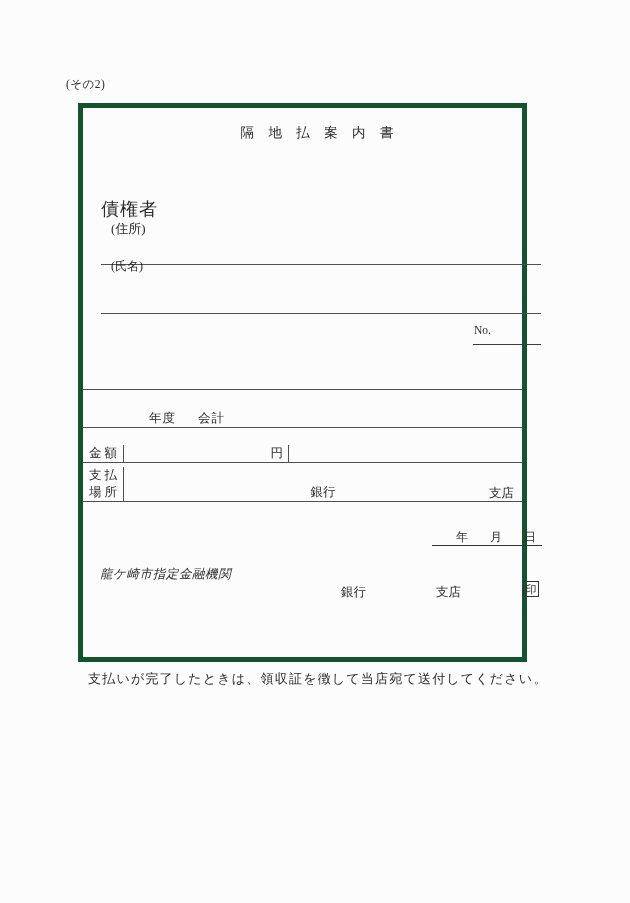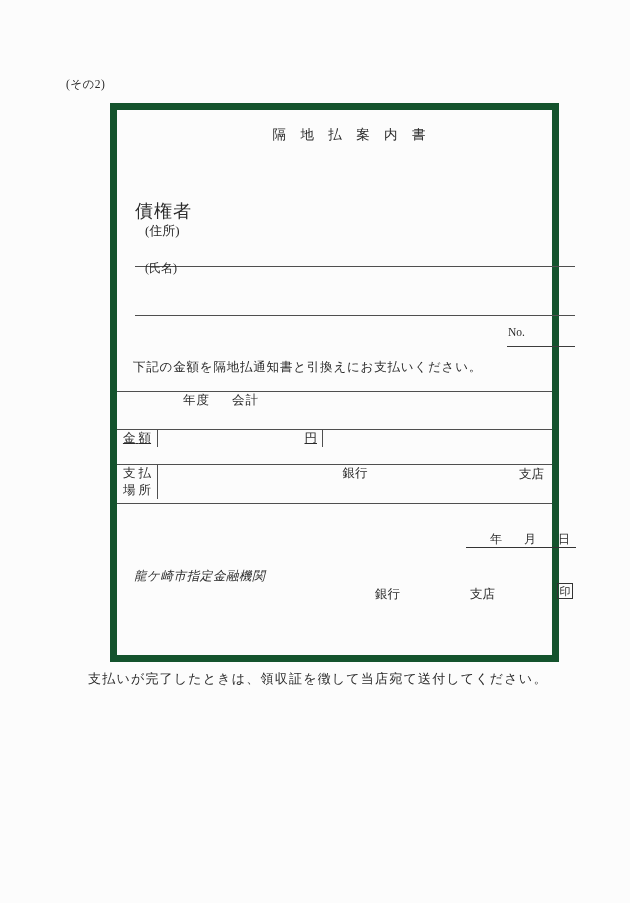--- a/index.html
+++ b/index.html
@@ -14,23 +14,22 @@
 
   .page-label {
     position: absolute; left: 66px; top: 77px;
     font-size: 11.5px; letter-spacing: 0.5px; text-align: right;
   }
 
   .form-box {
     position: absolute;
     left: 78px; top: 103px;
     width: 449px; height: 559px;
-    border: 7px solid #14532d;
+    border: 5px solid #14532d;
     background: #fcfcfc;
-    margin-left: 32px;
   }
 
   .form-title {
     position: absolute; left: 0; top: 16px; width: 100%;
     text-align: center; font-size: 13.5px;
     word-spacing: 9px; letter-spacing: 1px;
     padding-left: 30px;
   }
 
   .creditor-label { position: absolute; left: 18px; top: 89px; font-size: 18px; letter-spacing: 1px; }
@@ -54,26 +53,26 @@
     position: absolute; left: 16px; top: 249px;
     font-size: 12.5px; letter-spacing: 0.8px;
   }
 
   
   .tbl {
     position: absolute; left: 0; top: 281px; right: 0; bottom: 0;
   }
   .trow {
     position: relative;
-    display: flex; align-items: flex-start;
+    display: flex; align-items: flex-end;
     border-top: 1px solid #4f4f4f;
     width: 100%;
   }
   .row-codes  { height: 38px; }
-  .row-amount { height: 35px; text-decoration: underline; }
+  .row-amount { height: 35px; }
   .row-place  { height: 39px; }
   .row-sign   { height: 131px; }
   .row-summary{ height: 33px; }
 
   .cell { position: relative; }
 
   
   .fiscal-cell {
     width: 206px; font-size: 12.5px;
     display: flex; align-items: center;
@@ -151,21 +150,20 @@
     <div class="creditor-label">債権者</div>
     <div class="address-label">(住所)</div>
     <div class="blank-rule rule-address"></div>
     <div class="name-label">(氏名)</div>
     <div class="blank-rule rule-name"></div>
 
     <div class="no-field">
       <span>No.</span>
     </div>
 
-    <div class="instruction">下記の金額を隔地払通知書と引換えにお支払いください。</div>
 
     <div class="tbl">
 
       <div class="trow row-codes">
         <div class="cell fiscal-cell">
           <span>年度</span>
           <span class="gap"></span>
           <span>会計</span>
         </div>
         <div class="cell gray-cell gc-wide"></div>

